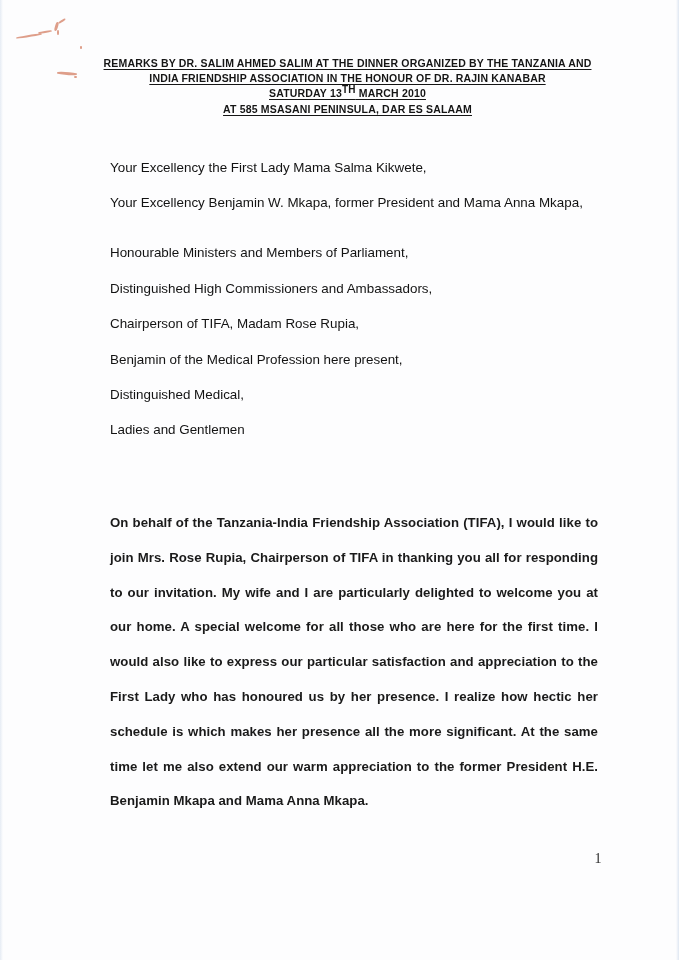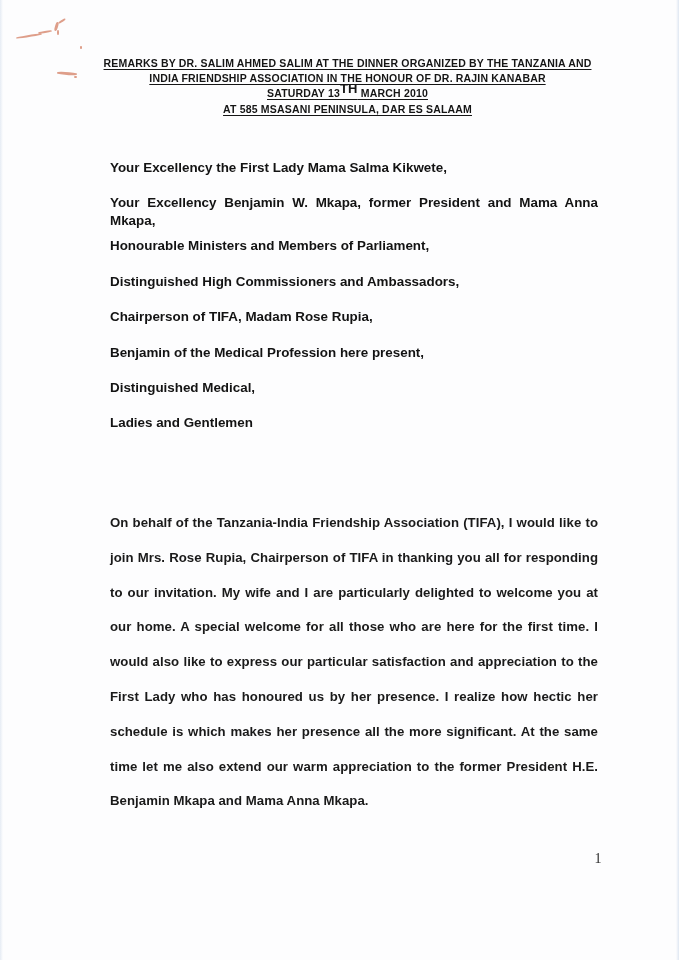--- a/index.html
+++ b/index.html
@@ -74,44 +74,44 @@
     letter-spacing: .18px;
     line-height: 15.2px;
     color: #151515;
   }
   .title-line > span.u {
     display: inline;
     text-decoration: underline;
     text-underline-offset: 1.5px;
   }
   .title-line sup {
-    font-size: 13px;
+    font-size: 10px;
     vertical-align: super;
     line-height: 0;
   }
 
   
   .salutations {
     position: absolute;
     left: 110px;
     top: 159px;
     width: 488px;
   }
   .salutation {
     font-size: 13.4px;
-    font-weight: bold;
+    font-weight: normal;
     line-height: 18px;
     color: #131313;
     margin: 0 0 17.4px 0;
     text-align: left;
   }
   .salutation.justify {
     text-align: justify;
     text-align-last: left;
-    margin-bottom: 7px;
+    margin-bottom: 32px;
   }
 
   
   .body-text {
     position: absolute;
     left: 110px;
     top: 506px;
     width: 488px;
     font-size: 13.2px;
     font-weight: bold;

